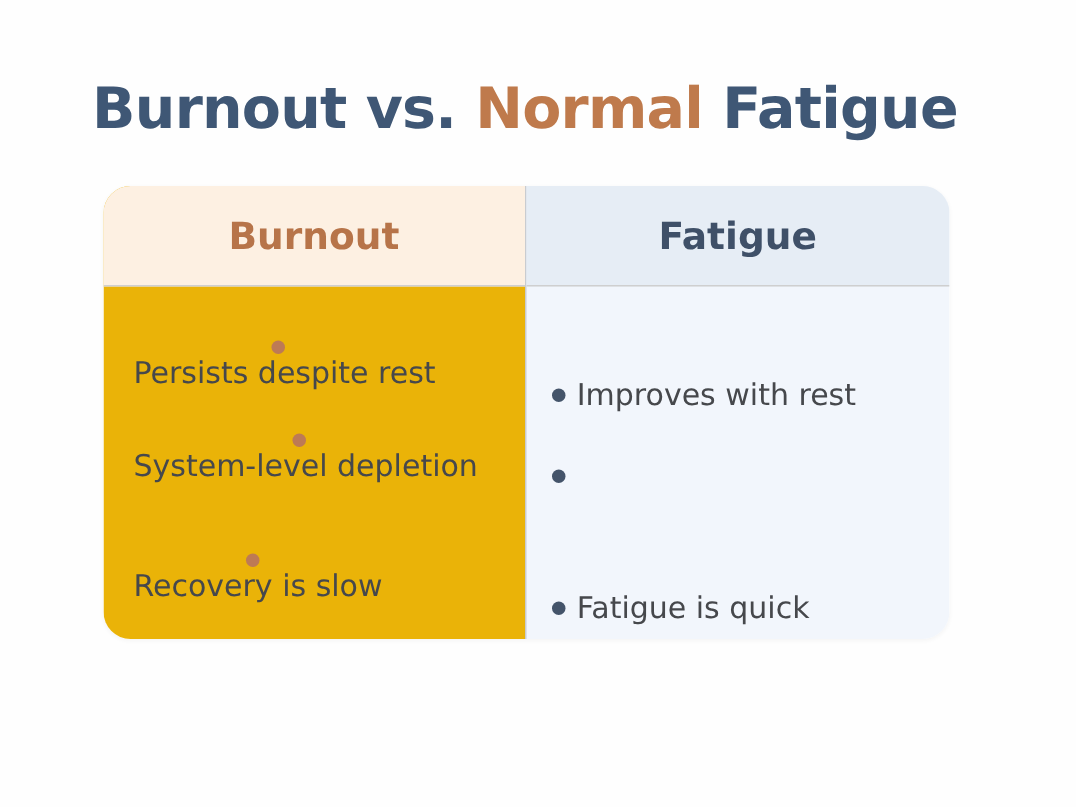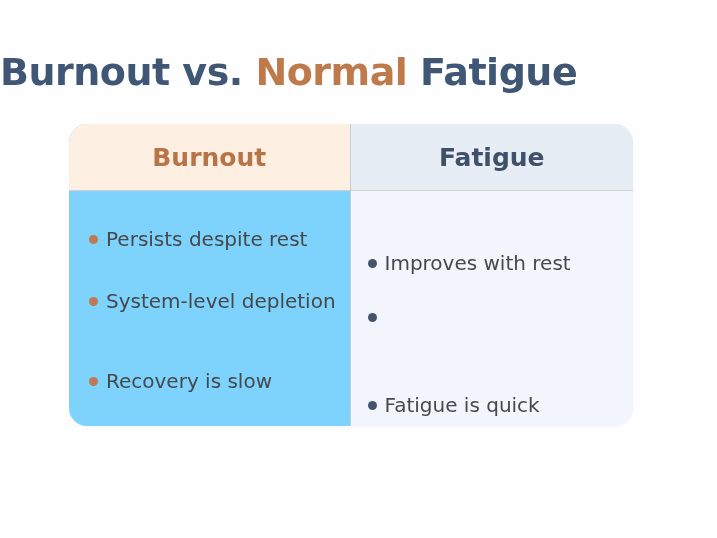--- a/index.html
+++ b/index.html
@@ -1,44 +1,44 @@
 <!DOCTYPE html>
 <html><head>
   <meta charset="utf-8">
   <style>
     html, body { margin: 0; padding: 0; }
     body {
       width: 717px; height: 538px; background: #fefefe; position: relative; overflow: hidden;
       font-family: "DejaVu Sans", sans-serif;
     }
     .title {
-      position: absolute; left: 0; width: 700px; top: 50px; 
+      position: absolute; left: 0; width: 700px; top: 50px; text-align: center;
       font-size: 38px; font-weight: bold; letter-spacing: -0.5px; color: #3f5775;
     }
     .title .accent { color: #bf7a4c; }
     .card {
       position: absolute; left: 69px; top: 124px; width: 564px; height: 302px;
       border-radius: 18px; overflow: hidden; display: flex;
       box-shadow: 0 1px 3px rgba(0,0,0,0.04);
     }
     .col { position: relative; height: 100%; }
-    .col.left { width: 281px; background: #7dd3fc; }
+    .col.left { width: 281px; background: #eab308; }
     .col.right { width: 283px; background: #f2f6fc; border-left: 1px solid #c9ccd0; }
     .col .head {
       height: 66px; display: flex; align-items: center; justify-content: center;
       font-size: 25px; font-weight: bold; border-bottom: 1px solid #cfcfcf;
     }
     .col.left .head { background: #fdf0e2; color: #b77449; }
     .col.right .head { background: #e6edf5; color: #3f5068; }
     .list { list-style: none; margin: 0; padding: 0; }
     .list li {
       position: absolute; display: flex; align-items: center;
       font-size: 20px; color: #46484c; white-space: nowrap;
     }
-    .col.left .list li { left: 20px; }
+    .col.left .list li { left: 20px; flex-direction: column; }
     .col.right .list li { left: 17px; margin-top: 24px; }
     .dot { width: 9px; height: 9px; border-radius: 50%; margin-right: 8px; display: inline-block; }
     .col.left .dot { background: #bd7a55; }
     .col.right .dot { background: #44546a; }
     .r0 { top: 103px; } .r1 { top: 165px; } .r2 { top: 245px; }
   </style>
 </head>
 <body>
 
 <div class="title"><span>Burnout vs. </span><span class="accent">Normal</span><span> Fatigue</span></div>

